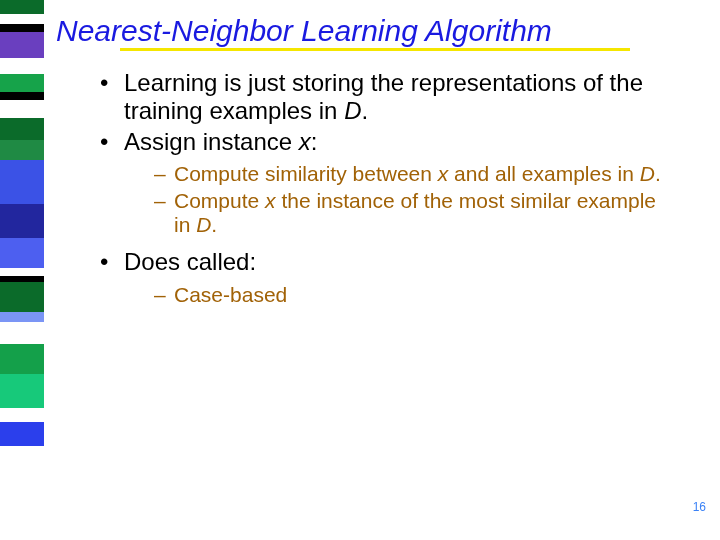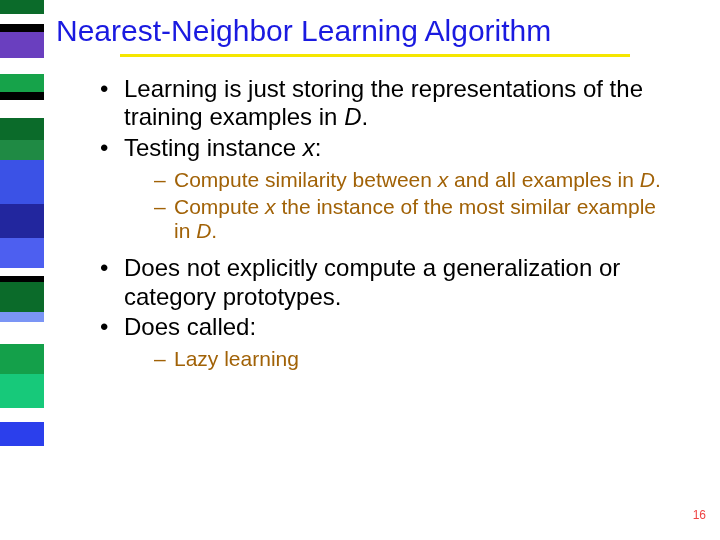--- a/index.html
+++ b/index.html
@@ -27,22 +27,22 @@
   .content {
     position: absolute;
     left: 56px;
     top: 14px;
     width: 620px;
   }
   .title {
     font-size: 30px;
     color: #1a1ae0;
     font-weight: 400;
-    margin-bottom: 6px;
     white-space: nowrap;
+    font-style: italic;
   }
   .rule {
     height: 3px;
     background: #f5e600;
     margin-left: 64px;
     width: 510px;
     margin-bottom: 18px;
   }
   ul.level1 {
     list-style: none;
@@ -81,23 +81,23 @@
   ul.level2 > li::before {
     content: "–";
     position: absolute;
     left: 0;
     top: 0;
   }
   .ital { font-style: italic; }
   .pagenum {
     position: absolute;
     right: 14px;
-    bottom: 18px;
+    bottom: 26px;
     font-size: 12px;
-    color: #ef4444;
+    color: #3b82f6;
     margin-top: 28px;
   }
 </style>
 </head>
 <body>
 
 <div class="sidebar" id="sidebar">
     <div class="stripe" style="top: 0px; height: 14px; background: rgb(11, 107, 42);"></div>
     <div class="stripe" style="top: 14px; height: 10px; background: rgb(255, 255, 255);"></div>
     <div class="stripe" style="top: 24px; height: 8px; background: rgb(0, 0, 0);"></div>
@@ -125,33 +125,32 @@
 
 <div class="content">
   <div class="title">Nearest-Neighbor Learning Algorithm</div>
   <div class="rule"></div>
 
   <ul class="level1">
     <li>
       <span>Learning is just storing the representations of the training examples in </span><span class="ital">D</span><span>.</span>
     </li>
     <li>
-      <span>Testing instance </span><span class="ital">x</span><span>:</span>
+      <span>Assign instance </span><span class="ital">x</span><span>:</span>
       <ul class="level2">
         <li>
           <span>Compute similarity between </span><span class="ital">x</span><span> and all examples in </span><span class="ital">D</span><span>.</span>
         </li>
         <li>
           <span>Compute </span><span class="ital">x</span><span> the instance of the most similar example in </span><span class="ital">D</span><span>.</span>
         </li>
       </ul>
     </li>
-    <li>Does not explicitly compute a generalization or category prototypes.</li>
     <li>
       <span>Does called:</span>
       <ul class="level2">
-        <li>Lazy learning</li>
+        <li>Case-based</li>
       </ul>
     </li>
   </ul>
 </div>
 
 <div class="pagenum">16</div>
 
 </body></html>

